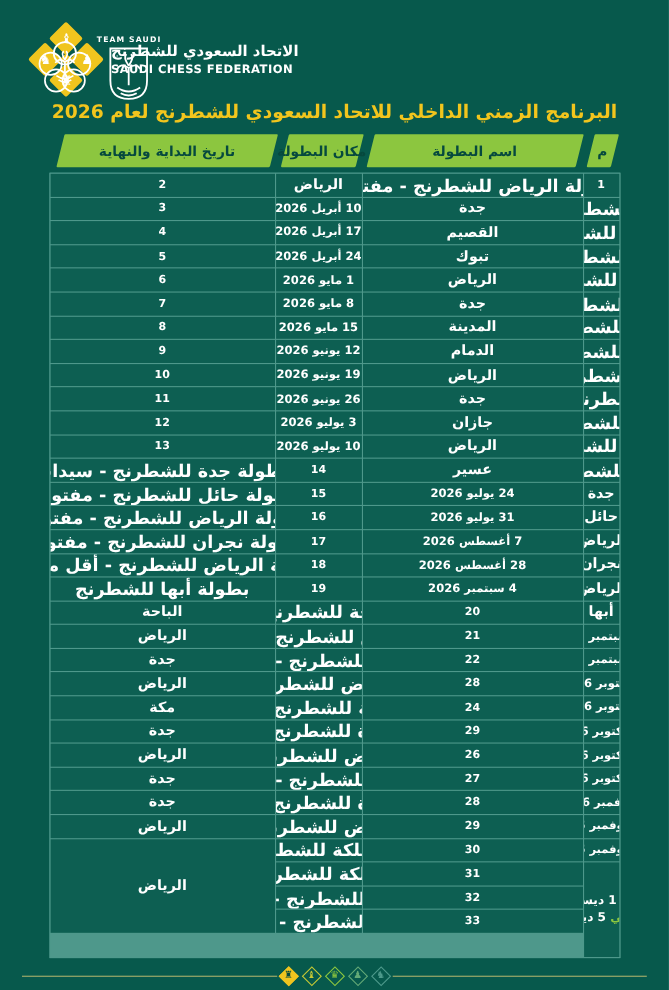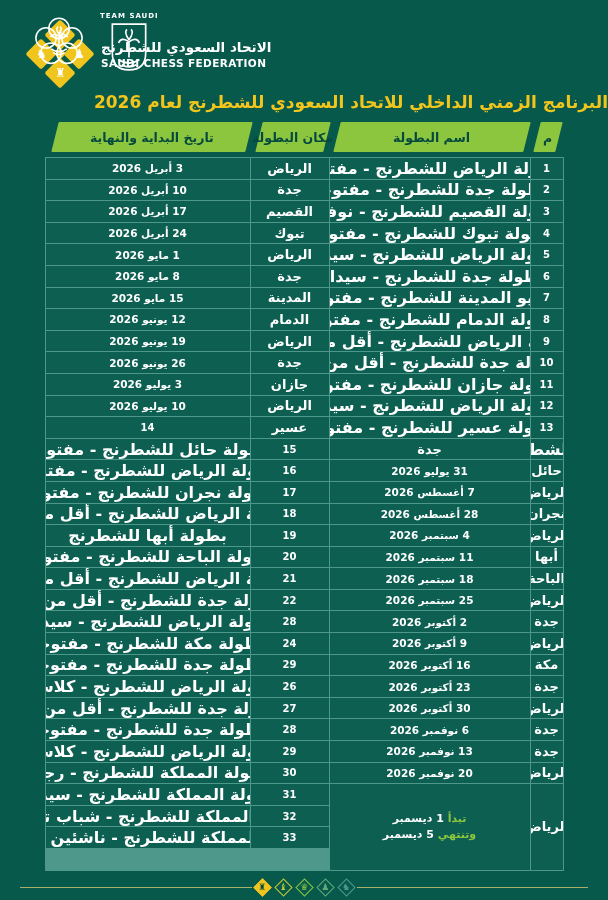--- a/index.html
+++ b/index.html
@@ -21,26 +21,26 @@
   .fed-group{position:absolute;right:auto;left:30px;top:24px;display:flex;align-items:center;direction:ltr;}
   .diamond-logo{position:relative;width:60px;height:60px;flex:0 0 60px;}
   .ld{position:absolute;width:22px;height:22px;background:var(--logo-yellow);transform:rotate(45deg);
       display:flex;align-items:center;justify-content:center;border-radius:2px;}
   .ld span{transform:rotate(-45deg);color:#fff;font-size:12px;line-height:1;}
   .ld.t{left:19px;top:0;} .ld.l{left:0;top:19px;} .ld.r{left:38px;top:19px;} .ld.b{left:19px;top:38px;}
   .ld.c{left:26px;top:26px;width:8px;height:8px;}
   .fed-text{margin-left:11px;direction:rtl;text-align:right;}
   .fed-ar{font-size:13.5px;font-weight:bold;color:#fff;}
   .fed-en{font-size:10.5px;font-weight:bold;color:#fff;letter-spacing:.4px;direction:ltr;text-align:left;margin-top:2px;}
-  .right-group{position:absolute;right:auto;left:auto;top:12px;inset-inline-start:30px;display:flex;align-items:flex-start;gap:12px;direction:ltr;}
+  .right-group{position:absolute;right:auto;left:auto;top:32px;inset-inline-start:30px;display:flex;align-items:flex-start;gap:0;direction:ltr;}
   
   .team-block{display:flex;flex-direction:column;align-items:center;}
   .team-label{font-size:7px;font-weight:bold;letter-spacing:1px;color:#fff;margin-bottom:2px;direction:ltr;}
   
-  .title{margin-top:6px;text-align:right;font-size:17px;font-weight:bold;color:var(--title-yellow);}
+  .title{margin-top:6px;text-align:center;font-size:17px;font-weight:bold;color:var(--title-yellow);}
   
   .tgrid{direction:rtl;display:grid;grid-template-columns:32px 200px 78px 204px;width:519px;margin:0 auto;}
   .hdr-grid{margin-top:10px;}
   .hbox{height:30px;margin:0 5px;background:var(--header-green);transform:skewX(-14deg);
         display:flex;align-items:center;justify-content:center;border-radius:1px;}
   .hbox>span{transform:skewX(14deg);font-size:12.5px;font-weight:bold;color:var(--header-text);white-space:nowrap;}
   .body-grid{margin-top:5px;gap:1px;background:var(--grid-border);border:1px solid var(--grid-border);
              grid-auto-rows:20.6px;grid-auto-flow:row;}
   .cell{background:var(--cell-bg);display:flex;align-items:center;justify-content:center;
         font-weight:bold;color:var(--text-white);white-space:nowrap;overflow:hidden;}
@@ -130,21 +130,20 @@
     </div>
   <div class="hbox">
       <span>تاريخ البداية والنهاية</span>
     </div>
 </div>
 
 <div class="tgrid body-grid">
     <div class="cell num">1</div>
     <div class="cell name">بطولة الرياض للشطرنج - مفتوحة</div>
     <div class="cell loc">الرياض</div>
-    <div class="cell date">3 أبريل 2026</div>
     <div class="cell num">2</div>
     <div class="cell name">بطولة جدة للشطرنج - مفتوحة</div>
     <div class="cell loc">جدة</div>
     <div class="cell date">10 أبريل 2026</div>
     <div class="cell num">3</div>
     <div class="cell name">بطولة القصيم للشطرنج - نوفمبر</div>
     <div class="cell loc">القصيم</div>
     <div class="cell date">17 أبريل 2026</div>
     <div class="cell num">4</div>
     <div class="cell name">بطولة تبوك للشطرنج - مفتوحة</div>
@@ -181,40 +180,40 @@
     <div class="cell num">12</div>
     <div class="cell name">بطولة الرياض للشطرنج - سيدات</div>
     <div class="cell loc">الرياض</div>
     <div class="cell date">10 يوليو 2026</div>
     <div class="cell num">13</div>
     <div class="cell name">بطولة عسير للشطرنج - مفتوحة</div>
     <div class="cell loc">عسير</div>
     <div class="cell num">14</div>
     <div class="cell name">بطولة جدة للشطرنج - سيدات</div>
     <div class="cell loc">جدة</div>
+    <div class="cell date">24 يوليو 2026</div>
     <div class="cell num">15</div>
     <div class="cell name">بطولة حائل للشطرنج - مفتوحة</div>
     <div class="cell loc">حائل</div>
     <div class="cell date">31 يوليو 2026</div>
     <div class="cell num">16</div>
     <div class="cell name">بطولة الرياض للشطرنج - مفتوحة</div>
     <div class="cell loc">الرياض</div>
     <div class="cell date">7 أغسطس 2026</div>
     <div class="cell num">17</div>
     <div class="cell name">بطولة نجران للشطرنج - مفتوحة</div>
     <div class="cell loc">نجران</div>
     <div class="cell date">28 أغسطس 2026</div>
     <div class="cell num">18</div>
     <div class="cell name">بطولة الرياض للشطرنج - أقل من 18</div>
     <div class="cell loc">الرياض</div>
     <div class="cell date">4 سبتمبر 2026</div>
     <div class="cell num">19</div>
     <div class="cell name">بطولة أبها للشطرنج</div>
     <div class="cell loc">أبها</div>
-    <div class="cell date">11 سبتمبر 2026</div>
     <div class="cell num">20</div>
     <div class="cell name">بطولة الباحة للشطرنج - مفتوحة</div>
     <div class="cell loc">الباحة</div>
     <div class="cell date">18 سبتمبر 2026</div>
     <div class="cell num">21</div>
     <div class="cell name">بطولة الرياض للشطرنج - أقل من 16</div>
     <div class="cell loc">الرياض</div>
     <div class="cell date">25 سبتمبر 2026</div>
     <div class="cell num">22</div>
     <div class="cell name">بطولة جدة للشطرنج - أقل من 14</div>

